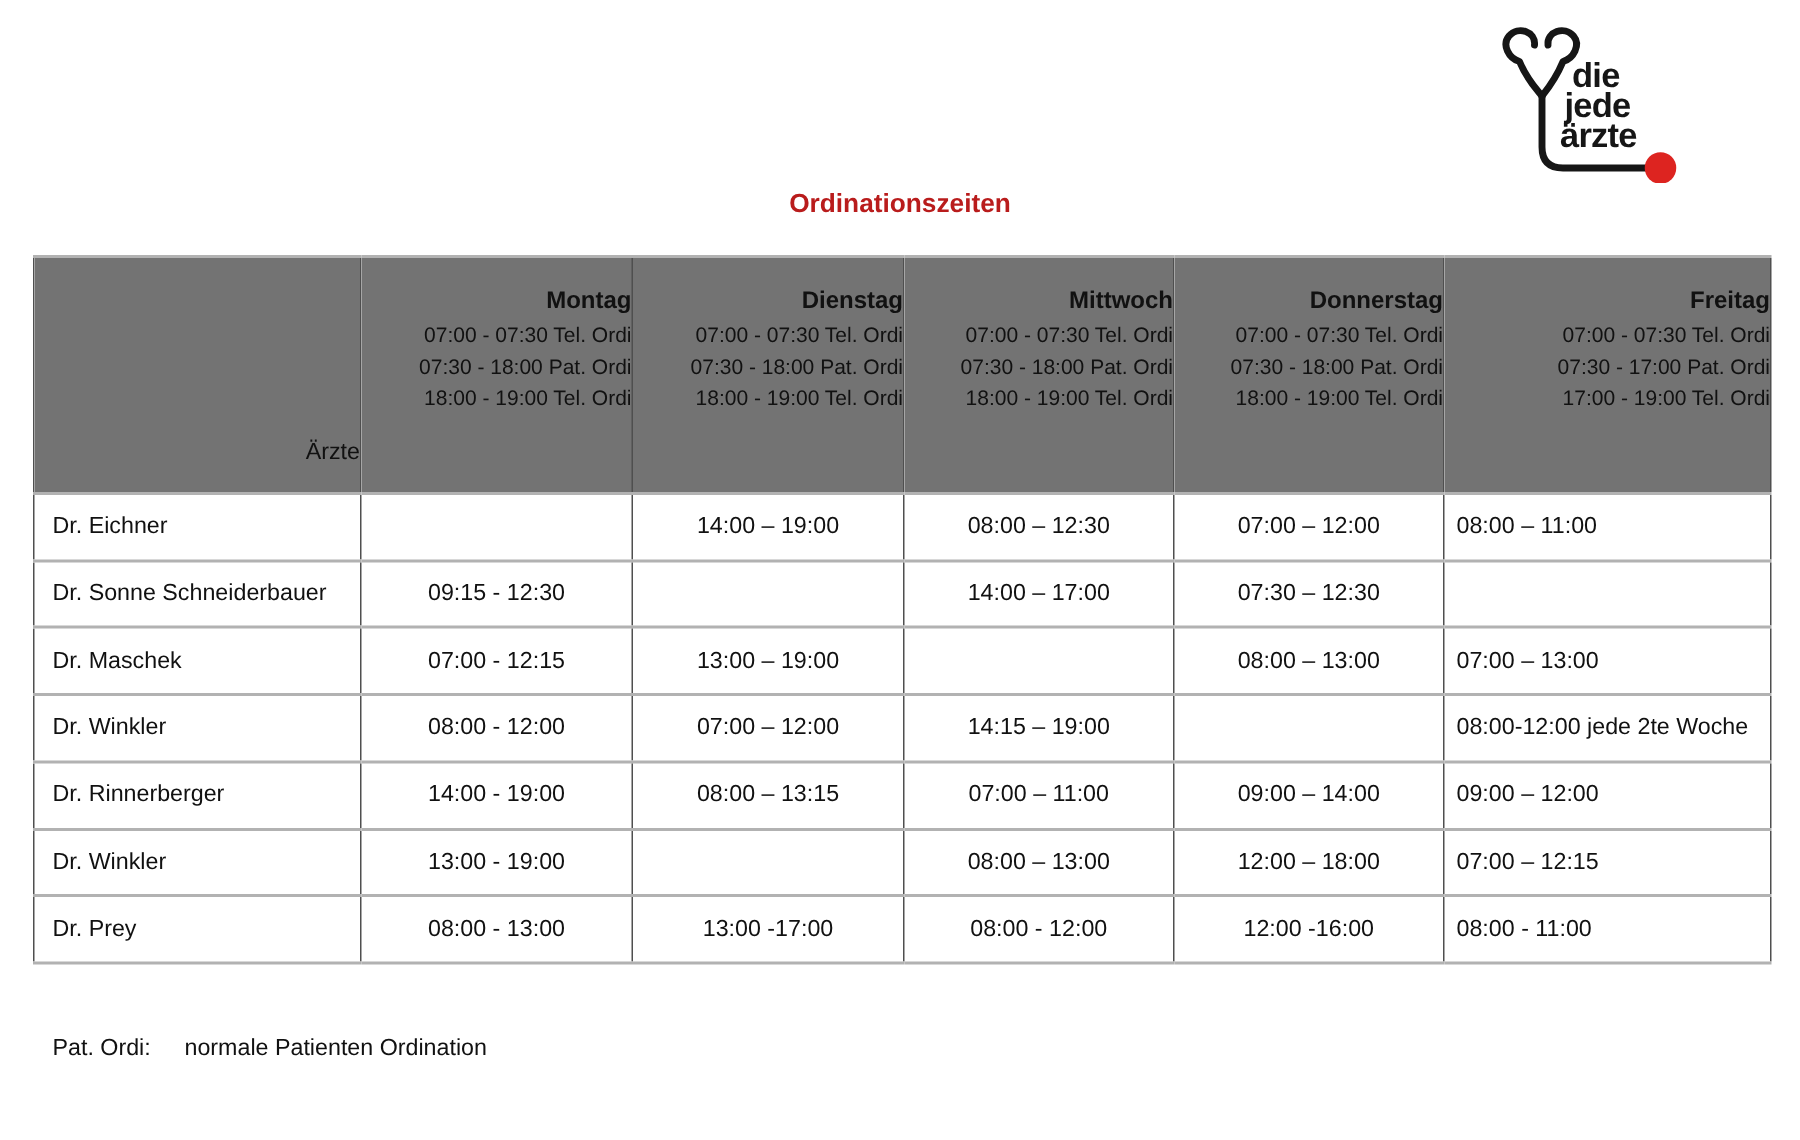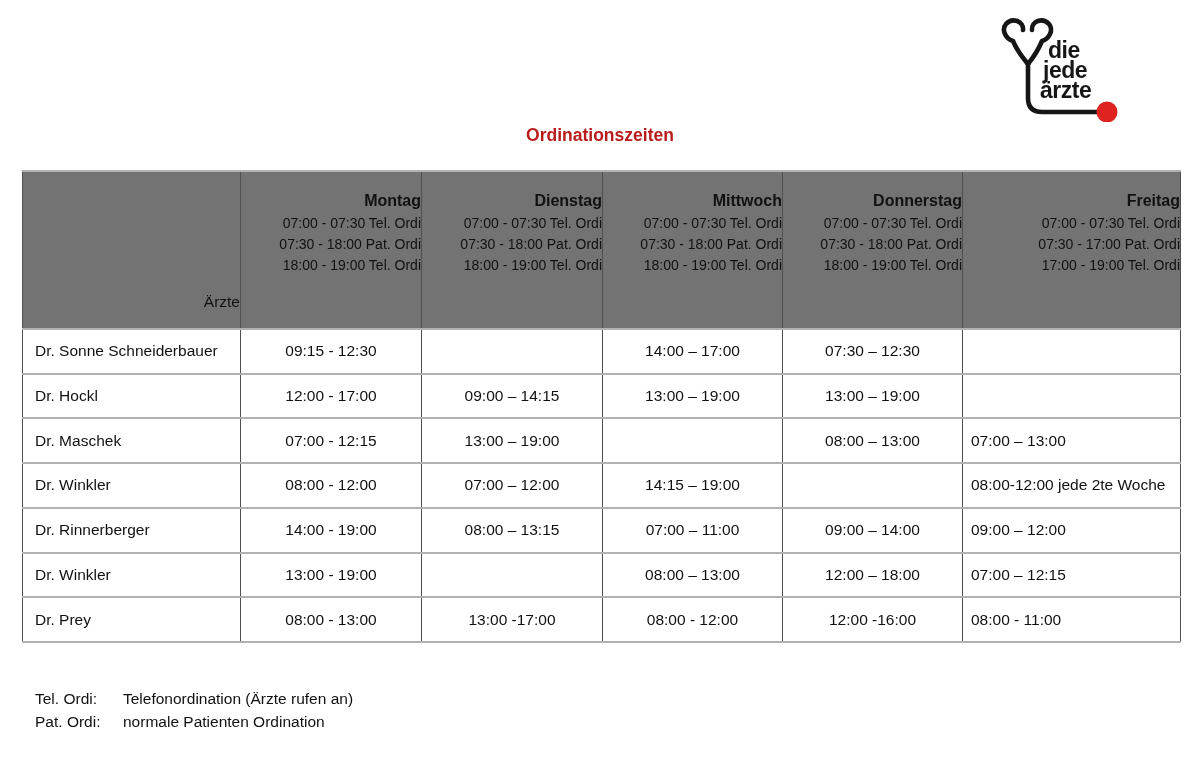--- a/index.html
+++ b/index.html
@@ -106,33 +106,33 @@
         <th class="pad-lg">
           <div class="day-name">Freitag</div>
           <div class="day-line">07:00 - 07:30 Tel. Ordi</div>
           <div class="day-line">07:30 - 17:00 Pat. Ordi</div>
           <div class="day-line">17:00 - 19:00 Tel. Ordi</div>
         </th>
       </tr>
     </thead>
     <tbody>
       <tr>
+        <td class="doctor">Dr. Eichner</td>
+        <td class="time"></td>
+        <td class="time">14:00 – 19:00</td>
+        <td class="time">08:00 – 12:30</td>
+        <td class="time">07:00 – 12:00</td>
+        <td class="time friday">08:00 – 11:00</td>
+      </tr>
+      <tr>
         <td class="doctor">Dr. Sonne Schneiderbauer</td>
         <td class="time">09:15 - 12:30</td>
         <td class="time"></td>
         <td class="time">14:00 – 17:00</td>
         <td class="time">07:30 – 12:30</td>
-        <td class="time friday"></td>
-      </tr>
-      <tr>
-        <td class="doctor">Dr. Hockl</td>
-        <td class="time">12:00 - 17:00</td>
-        <td class="time">09:00 – 14:15</td>
-        <td class="time">13:00 – 19:00</td>
-        <td class="time">13:00 – 19:00</td>
         <td class="time friday"></td>
       </tr>
       <tr>
         <td class="doctor">Dr. Maschek</td>
         <td class="time">07:00 - 12:15</td>
         <td class="time">13:00 – 19:00</td>
         <td class="time"></td>
         <td class="time">08:00 – 13:00</td>
         <td class="time friday">07:00 – 13:00</td>
       </tr>
@@ -166,20 +166,17 @@
         <td class="time">13:00 -17:00</td>
         <td class="time">08:00 - 12:00</td>
         <td class="time">12:00 -16:00</td>
         <td class="time friday">08:00 - 11:00</td>
       </tr>
     </tbody>
   </table>
 
   <div class="legend">
     <div class="legend-row">
-      <span class="legend-term">Tel. Ordi:</span><span>Telefonordination (Ärzte rufen an)</span>
-    </div>
-    <div class="legend-row">
       <span class="legend-term">Pat. Ordi:</span><span>normale Patienten Ordination</span>
     </div>
   </div>
 
 </div>
 
 </body></html>

